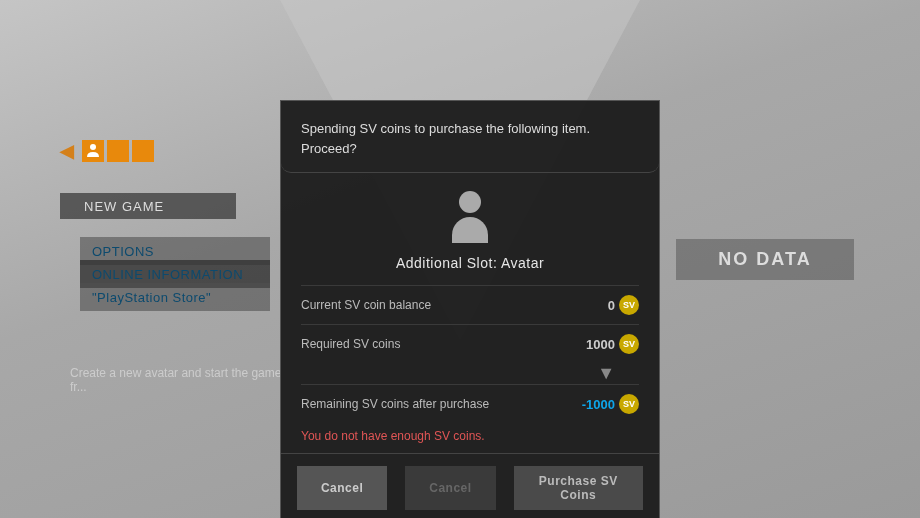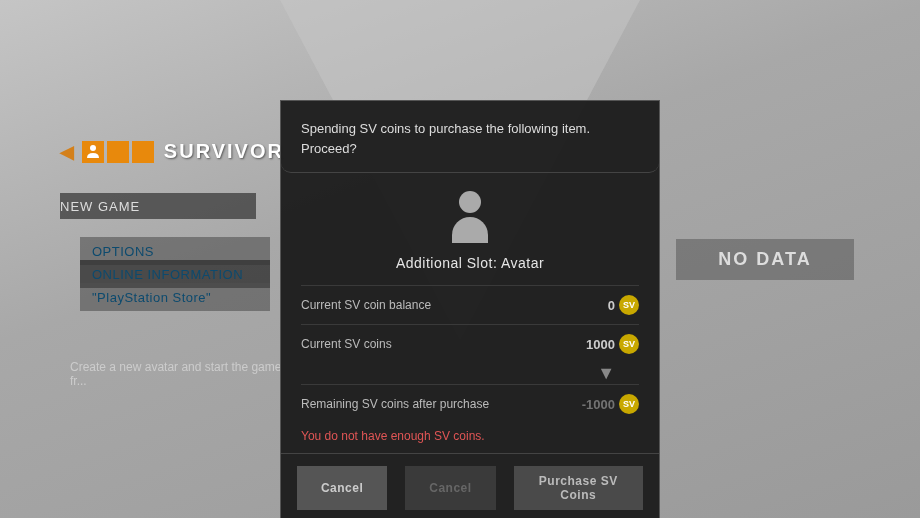--- a/index.html
+++ b/index.html
@@ -79,22 +79,22 @@
       font-weight: bold;
       letter-spacing: 2px;
       text-shadow: 1px 1px 2px rgba(0,0,0,0.5);
     }
 
     .new-game-bar {
       position: absolute;
       top: 193px;
       left: 60px;
       background: rgba(50,50,50,0.7);
-      padding: 4px 0;
-      width: 196px;
+      padding: 4px 24px;
+      width: 176px;
     }
 
     .new-game-text {
       color: #ddd;
       font-size: 13px;
       letter-spacing: 1px;
     }
 
     .menu-item {
       position: absolute;
@@ -109,21 +109,21 @@
       font-size: 13px;
       letter-spacing: 0.5px;
     }
 
     .menu-options { top: 237px; }
     .menu-online { top: 260px; background: rgba(50,50,50,0.8); }
     .menu-ps-store { top: 283px; }
 
     .bottom-text {
       position: absolute;
-      bottom: 130px;
+      bottom: 124px;
       left: 70px;
       color: #ccc;
       font-size: 12px;
       width: 220px;
     }
 
     
     .no-data-area {
       position: absolute;
       right: 0;
@@ -253,21 +253,21 @@
 
     .arrow-down {
       display: flex;
       justify-content: flex-end;
       padding-right: 24px;
       color: #888;
       font-size: 18px;
     }
 
     .row-number.negative {
-      color: #737373;
+      color: #0ea5e9;
     }
 
     .error-text {
       color: #e05555;
       font-size: 12px;
       text-align: left;
       padding: 6px 0 10px;
     }
 
     .modal-buttons {
@@ -316,21 +316,20 @@
     <div class="survivor-icons">
       <div class="icon-box">
         <svg width="14" height="16" viewBox="0 0 14 16" fill="white">
           <circle cx="7" cy="4" r="3"></circle>
           <path d="M1 14 Q1 9 7 9 Q13 9 13 14 Z"></path>
         </svg>
       </div>
       <div class="icon-box"></div>
       <div class="icon-box"></div>
     </div>
-    <span class="survivor-title">SURVIVOR</span>
   </div>
 
   <div class="new-game-bar">
     <span class="new-game-text">NEW GAME</span>
   </div>
 
   <div class="menu-item menu-options">
     <span class="menu-item-text">OPTIONS</span>
   </div>
   <div class="menu-item menu-online">
@@ -368,21 +367,21 @@
 
     <div class="modal-row">
       <span class="row-label">Current SV  coin balance</span>
       <div class="row-value">
         <span class="row-number">0</span>
         <div class="sv-coin-badge">SV</div>
       </div>
     </div>
 
     <div class="modal-row">
-      <span class="row-label">Current SV  coins</span>
+      <span class="row-label">Required SV  coins</span>
       <div class="row-value">
         <span class="row-number">1000</span>
         <div class="sv-coin-badge">SV</div>
       </div>
     </div>
 
     <div class="arrow-down">▼</div>
 
     <div class="modal-row">
       <span class="row-label">Remaining SV  coins after purchase</span>

